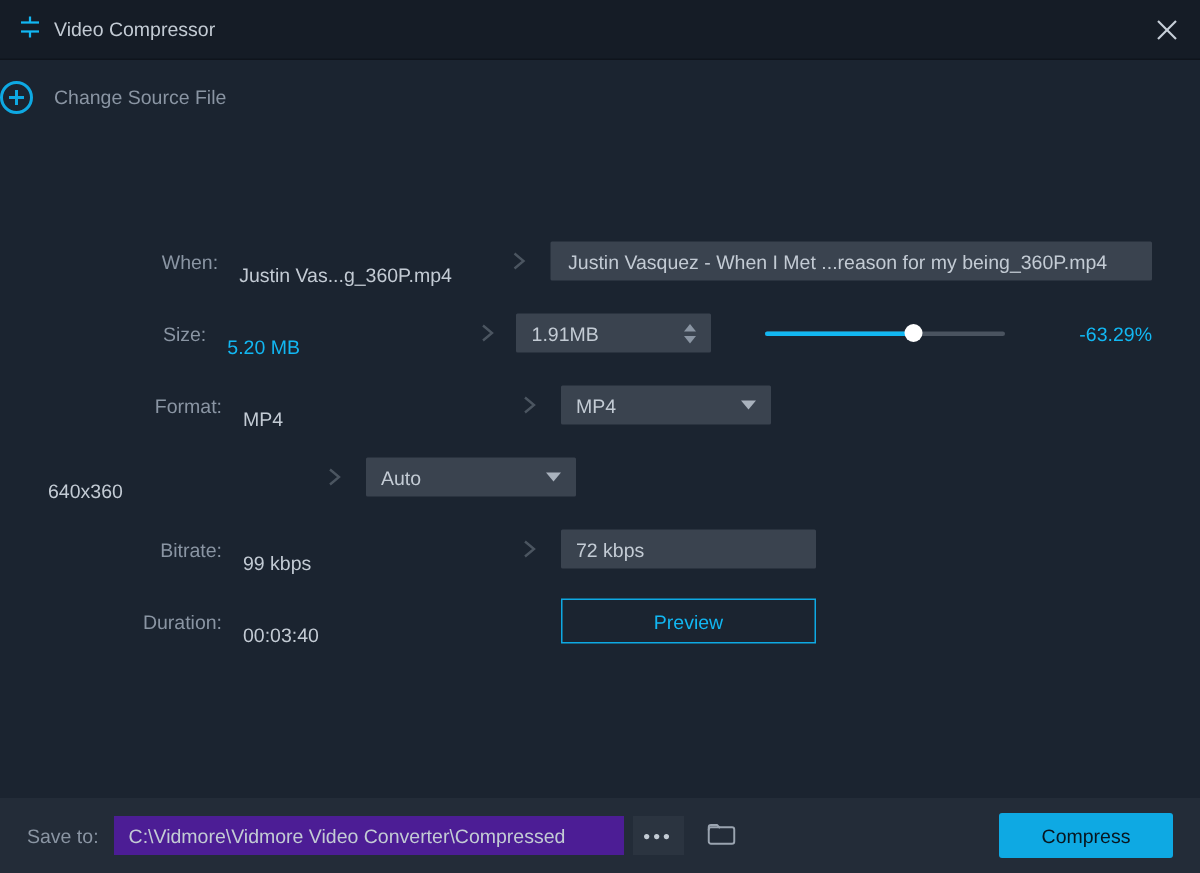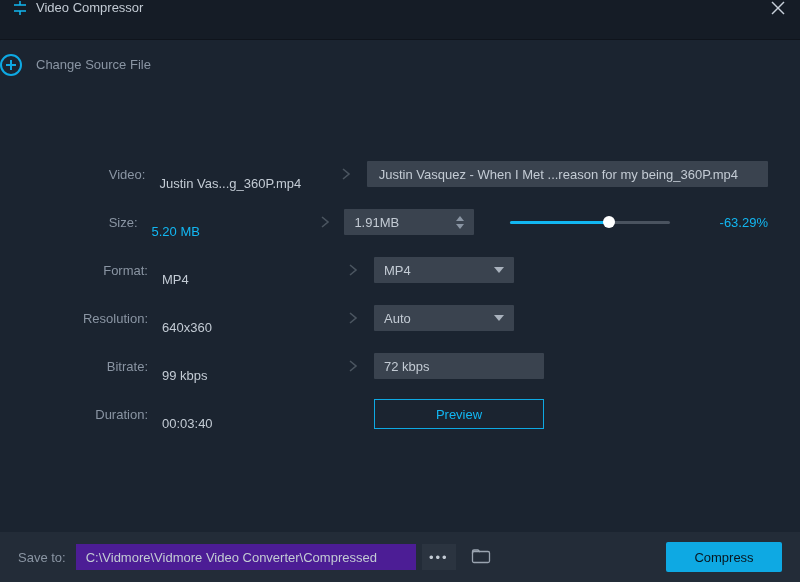--- a/index.html
+++ b/index.html
@@ -11,21 +11,21 @@
     --accent:#0ea9e3;
     --accent-bright:#12b7f2;
     --field:#3a434f;
     --field-border:#4b5562;
     --close:#c8d0da;
   }
   html,body{margin:0;padding:0;width:800px;height:582px;background:var(--bg);font-family:"Segoe UI",Arial,Helvetica,sans-serif;font-size:13px;color:var(--text);overflow:hidden;}
   *{box-sizing:border-box;}
 
   
-  .titlebar{display:flex;height:40px;padding:0 14px 0 12px;background:var(--bg-top);border-bottom:1px solid #0f141c;}
+  .titlebar{display:flex;align-items:center;height:40px;padding:0 14px 0 12px;background:var(--bg-top);border-bottom:1px solid #0f141c;}
   .titlebar svg{flex:0 0 auto;}
   .title-text{margin-left:8px;font-size:13px;color:var(--text);}
   .title-shadow{flex:1;}
   .close-x{cursor:pointer;}
   .close-x svg{display:block;}
 
   
   .change-src{display:flex;align-items:center;height:50px;border-bottom:1px solid rgba(255,255,255,0);}
   .change-src .plus{display:flex;align-items:center;justify-content:center;width:22px;height:22px;border:2px solid var(--accent);border-radius:50%;color:var(--accent);}
   .change-text{margin-left:14px;color:var(--text-dim);}
@@ -92,21 +92,21 @@
       <line x1="6" y1="1" x2="6" y2="11" stroke="#0ea9e3" stroke-width="2"></line>
       <line x1="1" y1="6" x2="11" y2="6" stroke="#0ea9e3" stroke-width="2"></line>
     </svg>
   </span>
   <span class="change-text">Change Source File</span>
 </div>
 
 <div class="body">
 
   <div class="row">
-    <div class="label">Video:</div>
+    <div class="label">When:</div>
     <div class="current">Justin Vas...g_360P.mp4</div>
     <div class="arrow">
       <svg width="10" height="14" viewBox="0 0 10 14">
           <polyline points="2,2 8,7 2,12" fill="none" stroke="#4b5560" stroke-width="1.6"></polyline>
         </svg>
     </div>
     <div class="field name-field">
       <input type="text" value="Justin Vasquez - When I Met ...reason for my being_360P.mp4" style="">
     </div>
   </div>
@@ -143,21 +143,20 @@
           <polyline points="2,2 8,7 2,12" fill="none" stroke="#4b5560" stroke-width="1.6"></polyline>
         </svg>
     </div>
     <div class="field short-field">
       <span>MP4</span>
       <span class="chev-down"></span>
     </div>
   </div>
 
   <div class="row">
-    <div class="label">Resolution:</div>
     <div class="current">640x360</div>
     <div class="arrow">
       <svg width="10" height="14" viewBox="0 0 10 14">
           <polyline points="2,2 8,7 2,12" fill="none" stroke="#4b5560" stroke-width="1.6"></polyline>
         </svg>
     </div>
     <div class="field short-field">
       <span>Auto</span>
       <span class="chev-down"></span>
     </div>

